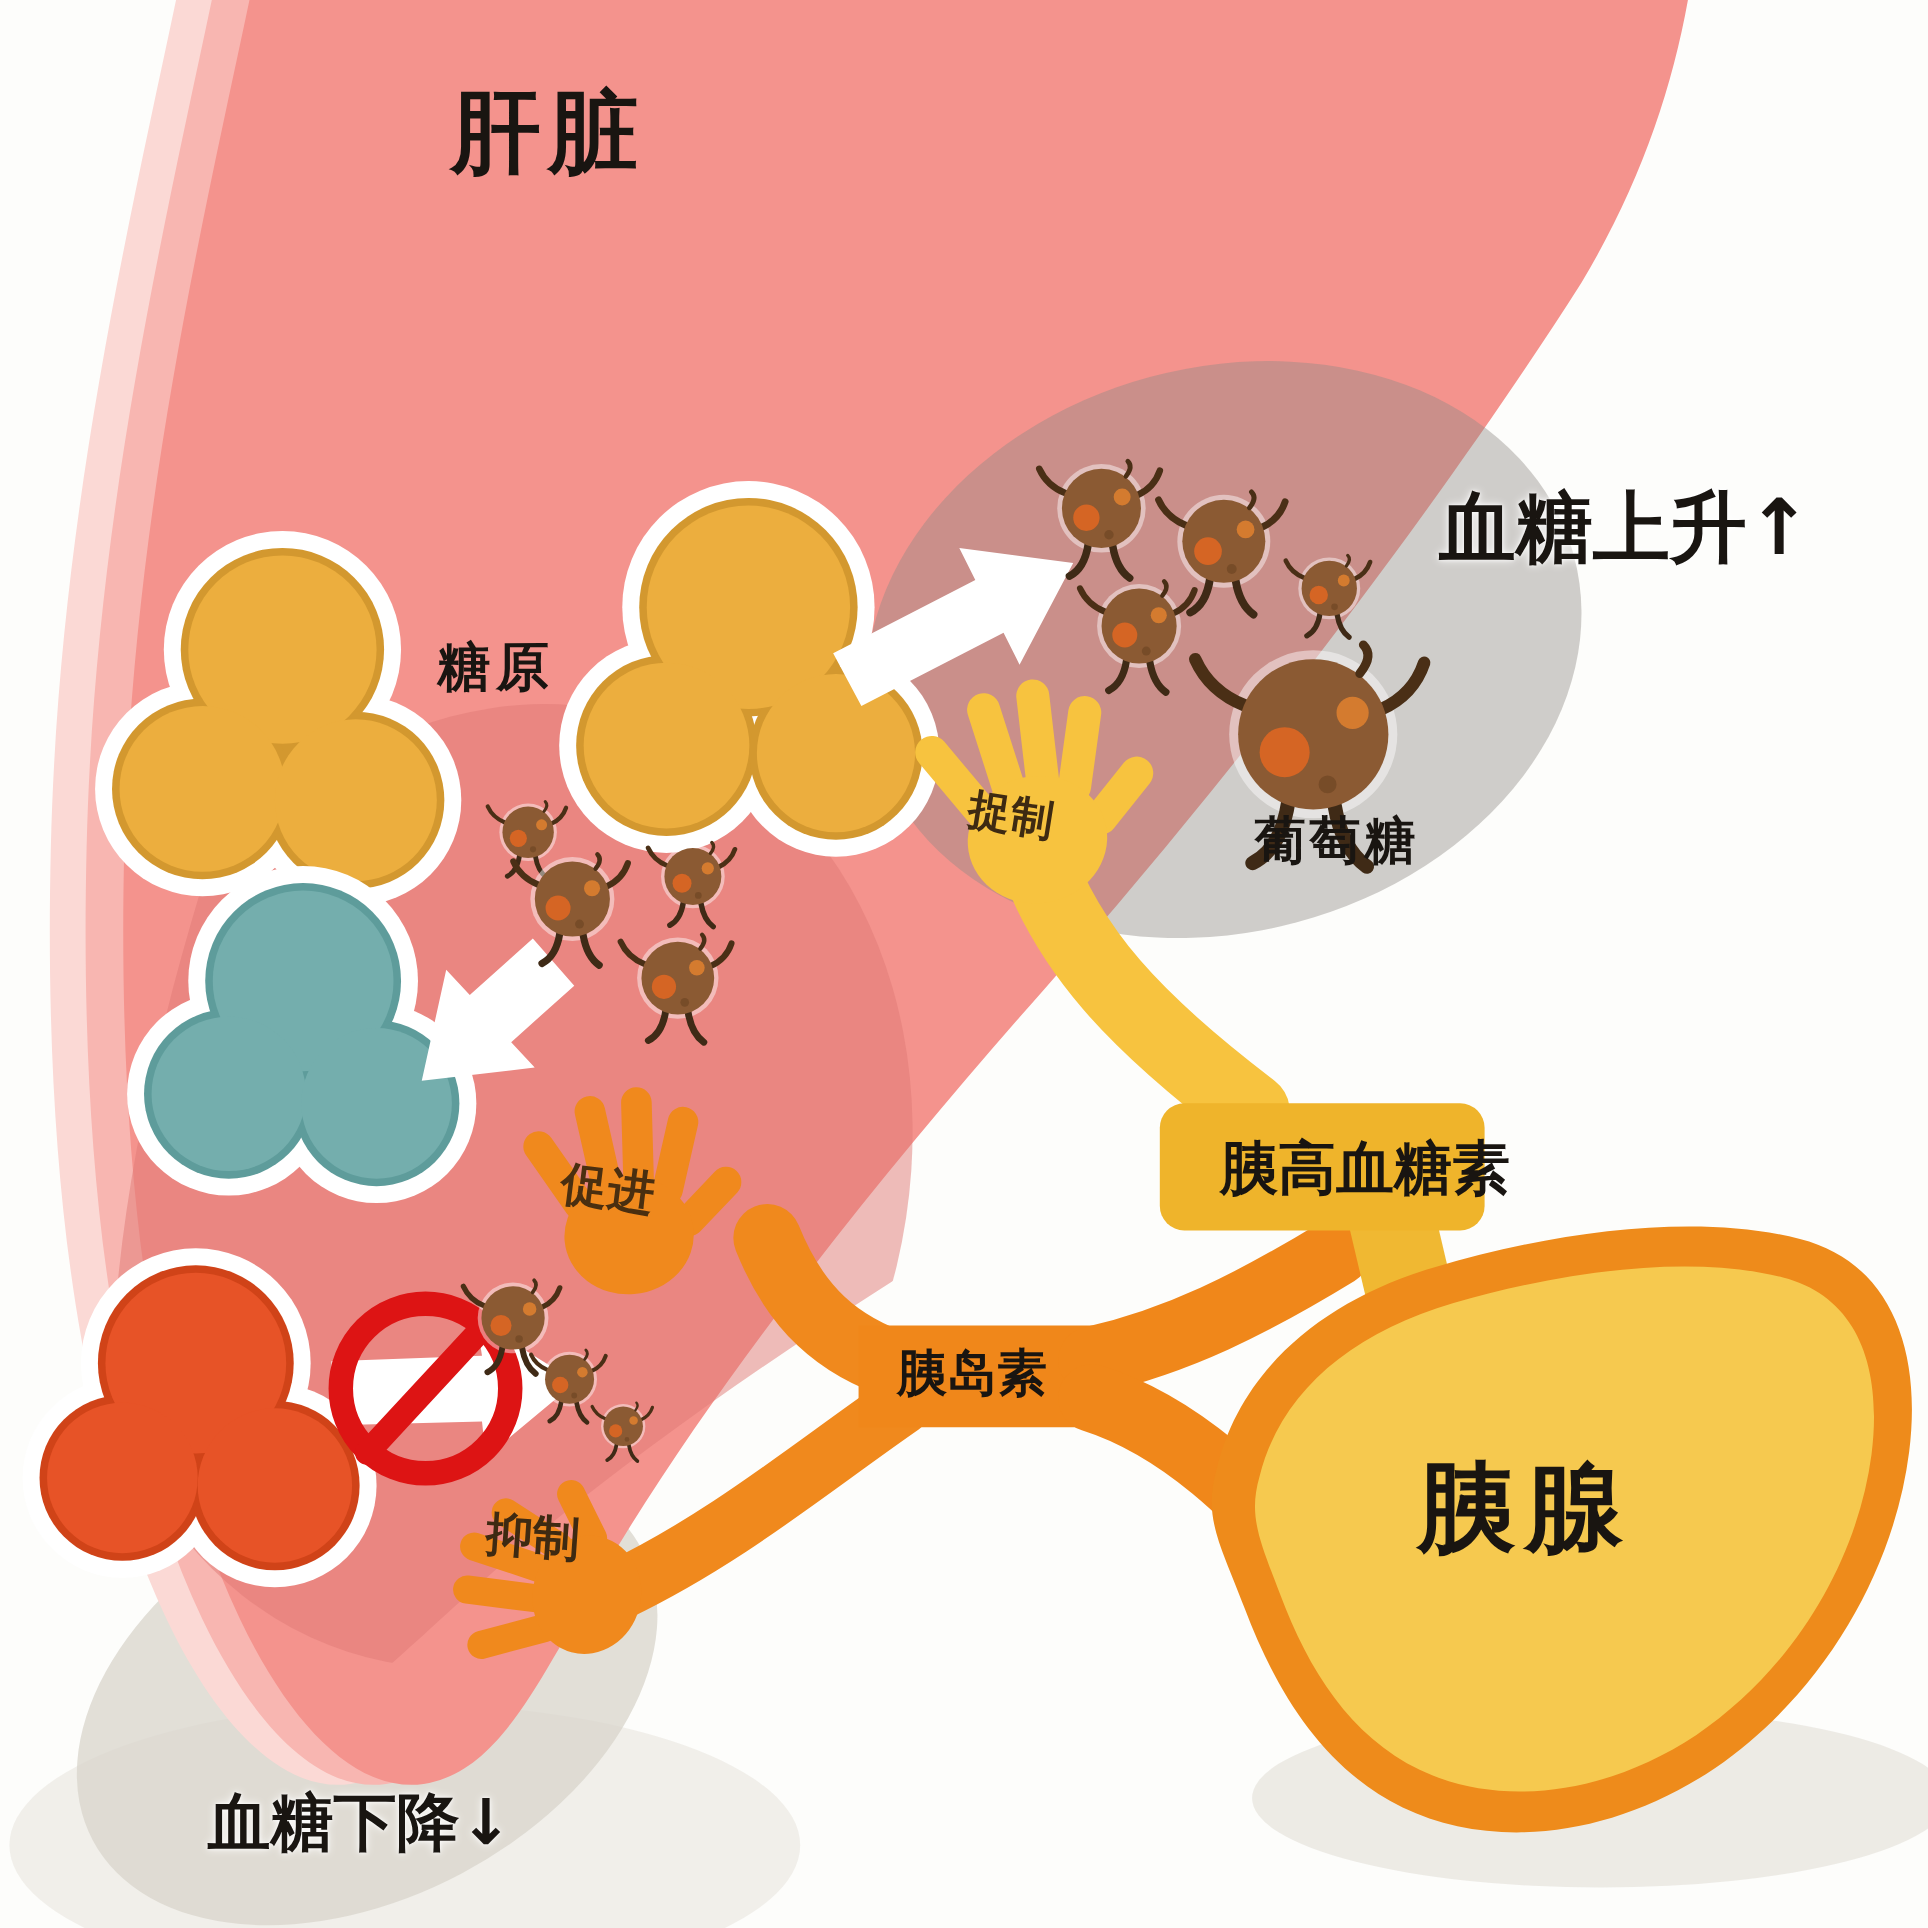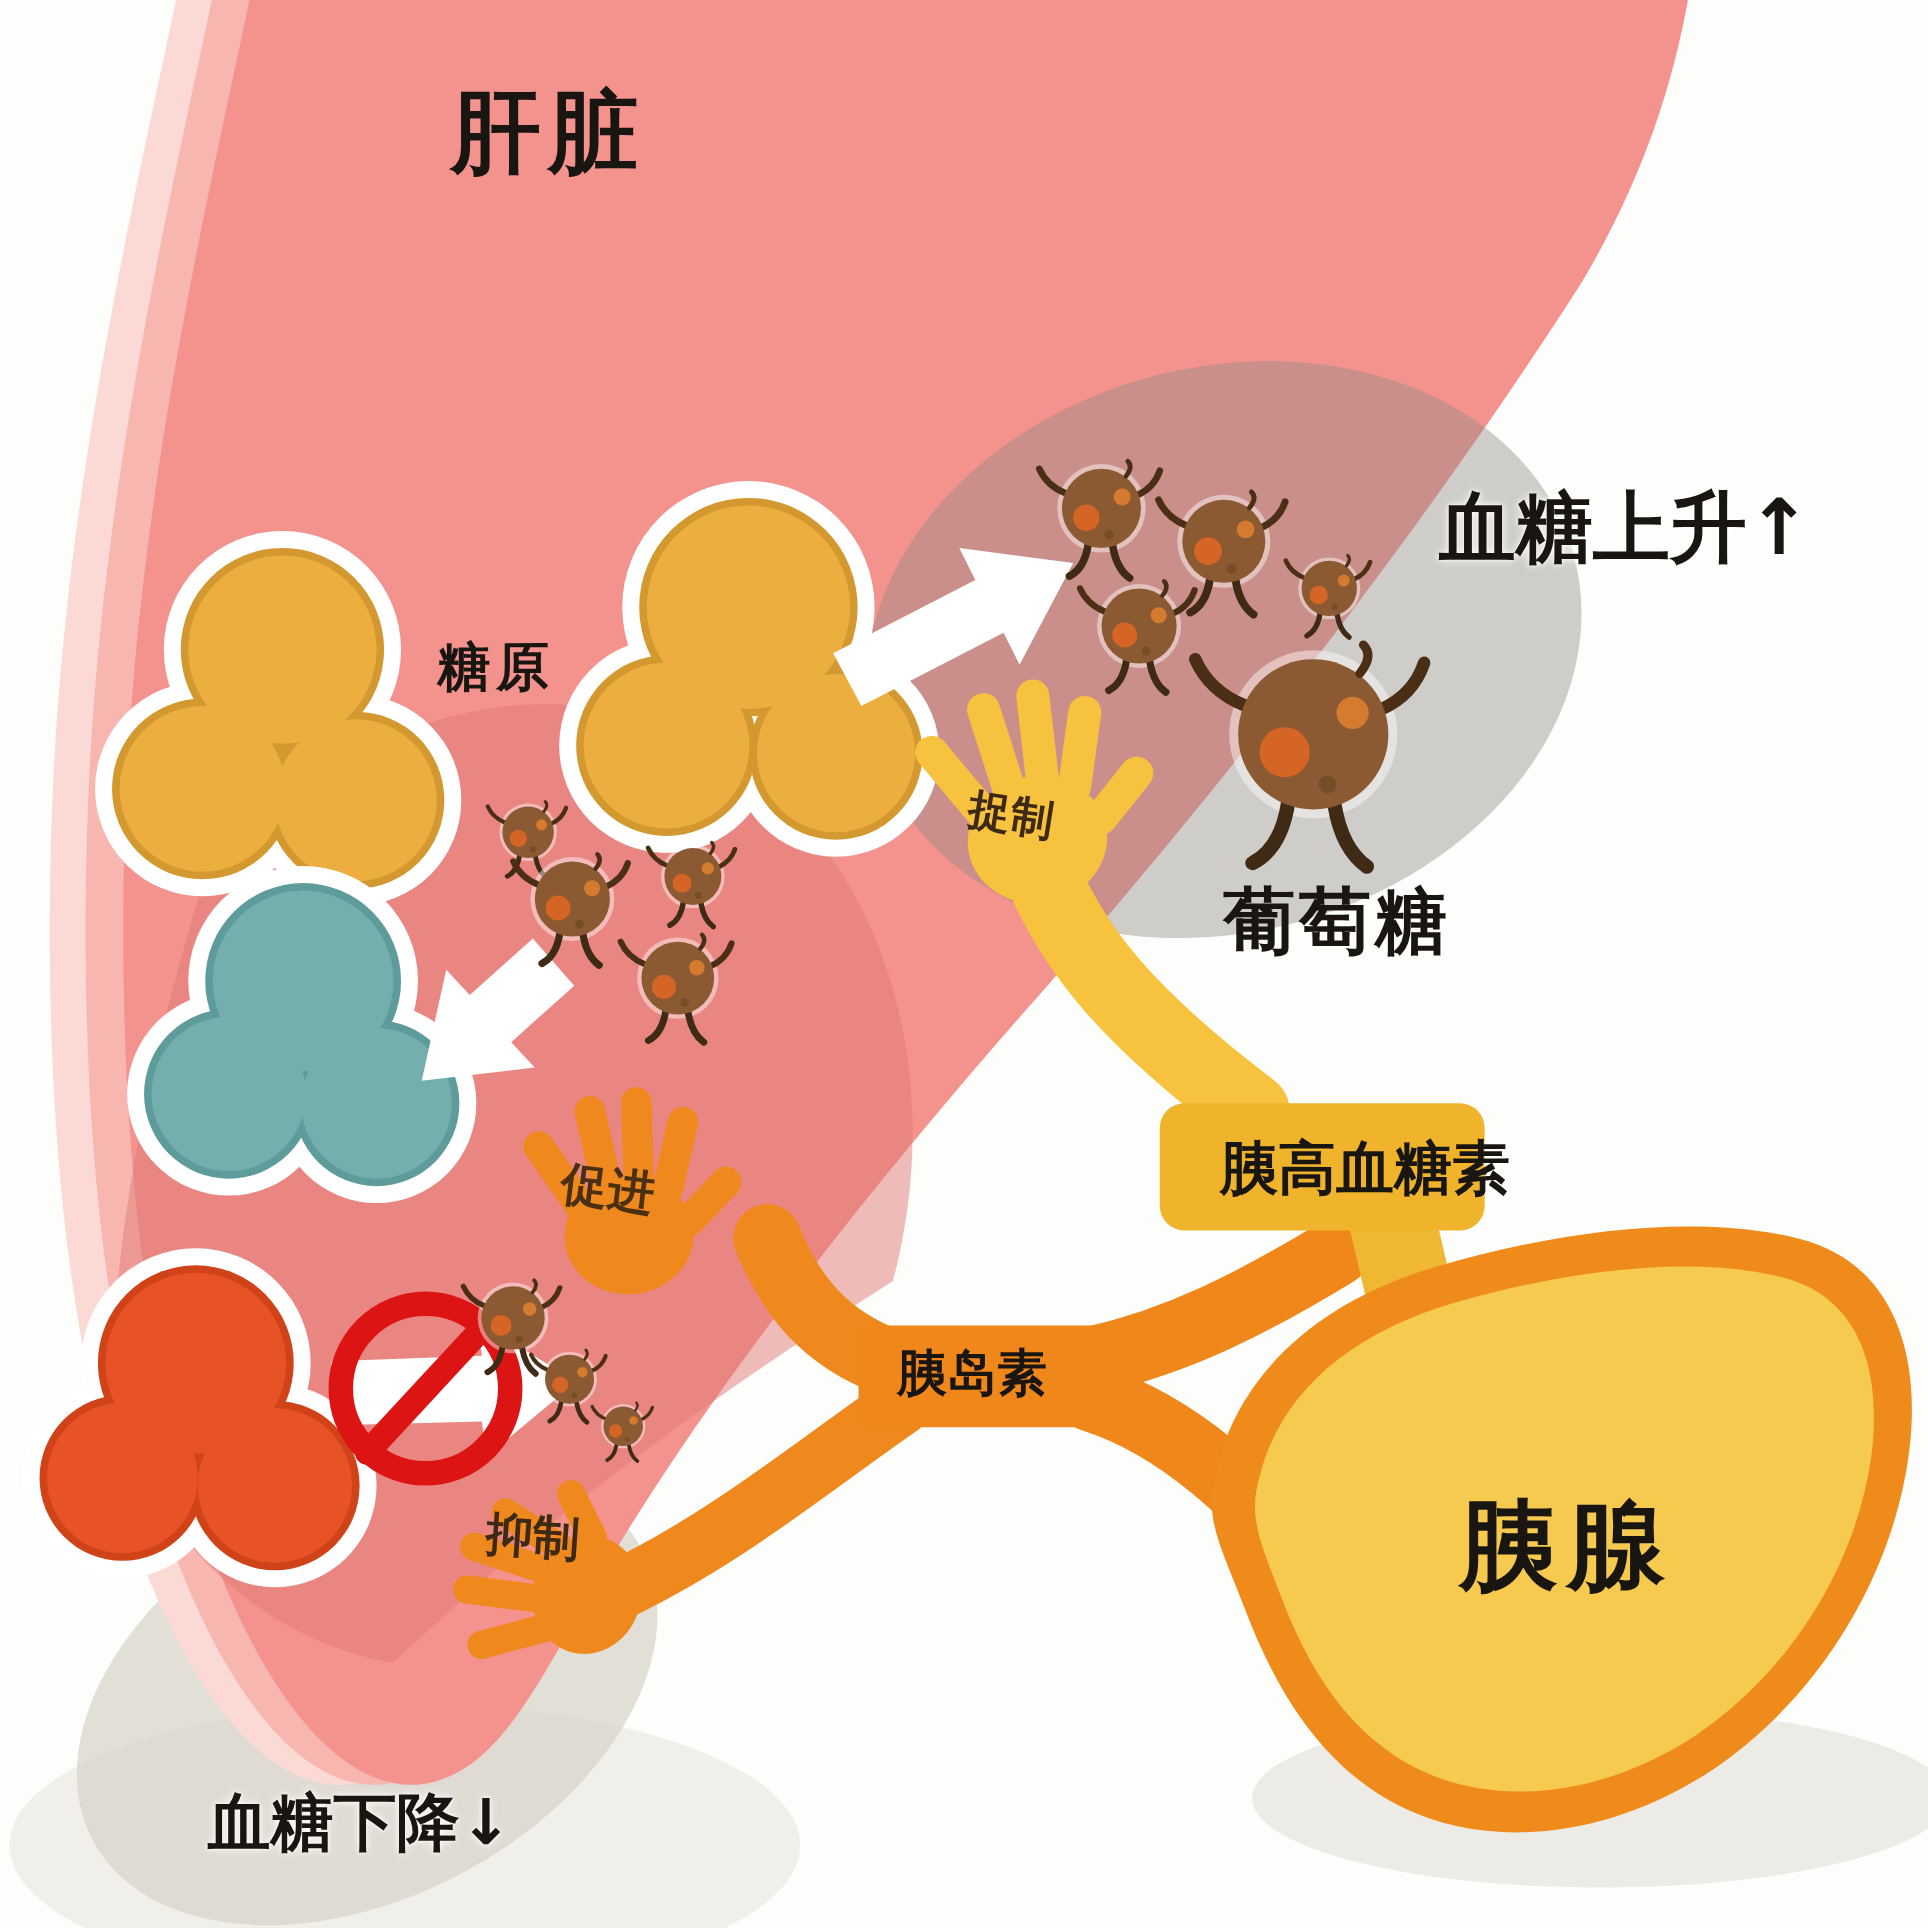--- a/index.html
+++ b/index.html
@@ -11,27 +11,27 @@
   .stage svg { position:absolute; left:0; top:0; }
   .lbl {
     position:absolute; transform:translate(-50%,-50%);
     color:#191511; white-space:nowrap; font-weight:700;
     font-family:"DejaVu Sans", sans-serif; line-height:1;
   }
   .halo { text-shadow:0 0 9.4px rgba(255,255,255,.95), 0 0 3.8px rgba(255,255,255,.9); }
   .lbl-liver        { left:548px;  top:132px;  font-size:90px; letter-spacing:7.5px; }
   .lbl-glycogen     { left:496px;  top:666px;  font-size:53px; letter-spacing:5.6px; }
   .lbl-bsu          { left:1625px; top:527px;  font-size:77px; }
-  .lbl-glucose      { left:1337px; top:921px;  font-size:72px; letter-spacing:3.8px; }
+  .lbl-glucose      { left:1337px; top:840px;  font-size:51px; letter-spacing:3.8px; }
   .lbl-restrain     { left:1011px; top:815px;  font-size:43px; color:#3E2A12; transform:translate(-50%,-50%) rotate(9deg); }
   .lbl-promote      { left:608px;  top:1188px; font-size:47px; color:#4A2F10; transform:translate(-50%,-50%) rotate(7deg); }
   .lbl-inhibit      { left:533px;  top:1536px; font-size:47px; color:#3E2A12; transform:translate(-50%,-50%) rotate(4deg); }
   .lbl-glucagon     { left:1365px; top:1168px; font-size:58px; }
   .lbl-insulin      { left:972px; top:1373px; font-size:50px; }
-  .lbl-pancreas     { left:1567px; top:1507px; font-size:98px; letter-spacing:9.4px;margin-top:38px; }
+  .lbl-pancreas     { left:1525px; top:1507px; font-size:98px; letter-spacing:9.4px; }
   .lbl-bsd          { left:360px;  top:1822px; font-size:63px; }
 
   
   .liver-glow   { fill:#FBD9D5; }
   .liver-back   { fill:#F8B6B1; }
   .liver-body   { fill:#F4938D; }
   .liver-shade  { fill:#E07A75; opacity:.5; }
   .gray-region  { fill:#8F8B86; fill-opacity:.42; }
   .shadow       { fill:#D8D4CB; }
   .shadow-lt    { fill:#E9E6E0; }

